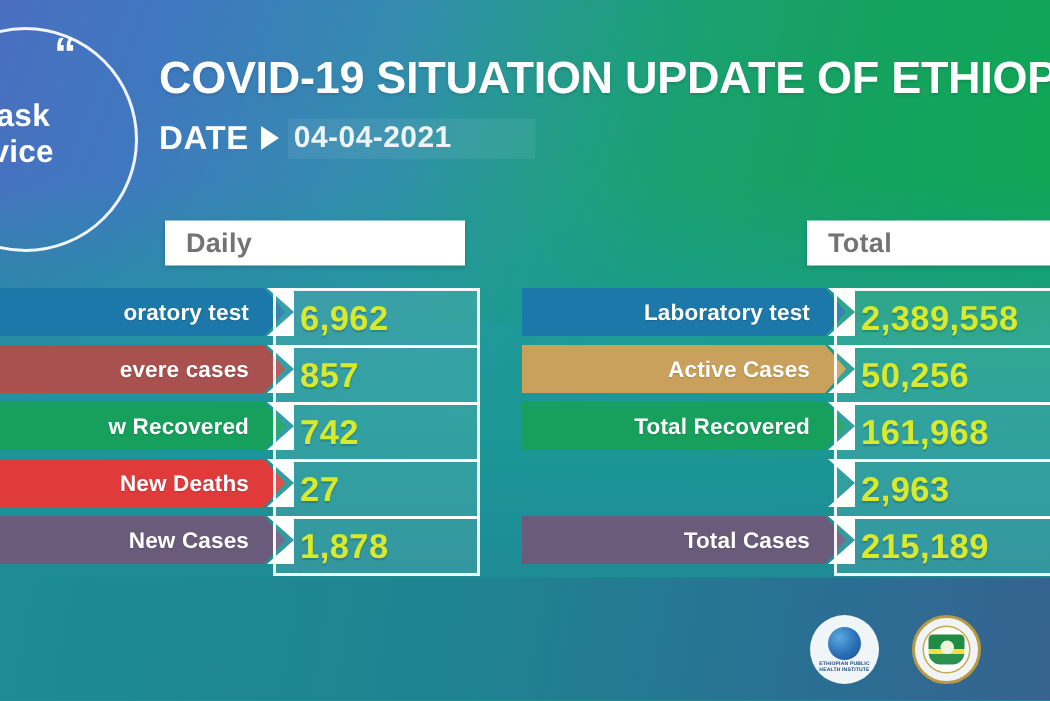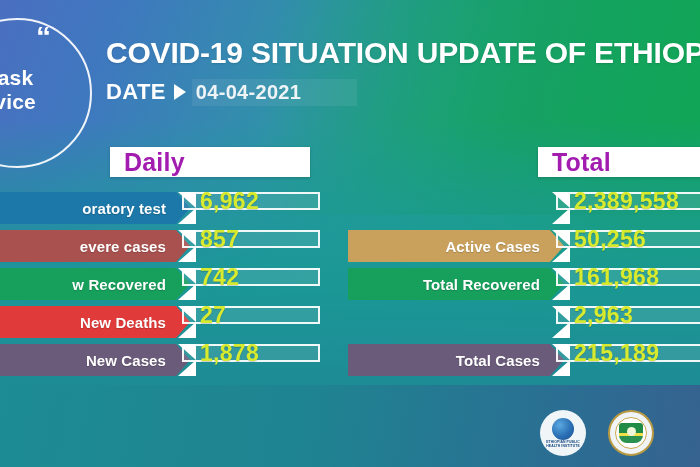--- a/index.html
+++ b/index.html
@@ -84,21 +84,21 @@
   }
 
   
   .col-head{
     position:absolute;height:30px;
     background:#ffffff;
     display:flex;align-items:center;
     box-shadow:0 1px 3px rgba(0,0,0,.18);
   }
   .col-head span{
-    color:#a21caf;font-size:25px;font-weight:700;
+    color:#737373;font-size:18px;font-weight:700;
     padding-left:14px;letter-spacing:.2px;
   }
   #daily-head{left:110px;top:147px;width:200px;}
   #total-head{left:538px;top:147px;width:176px;}
 
   .rows{position:absolute;}
   #daily-rows{left:-80px;top:192px;width:400px;}
   #total-rows{left:348px;top:192px;width:366px;}
 
   .row{
@@ -112,21 +112,21 @@
     color:#ffffff;font-size:15px;font-weight:700;
     white-space:nowrap;letter-spacing:.1px;
     clip-path:polygon(0 0, calc(100% - 14px) 0, 100% 50%, calc(100% - 14px) 100%, 0 100%);
     text-shadow:0 1px 1px rgba(0,0,0,.18);
   }
   #daily-rows .label{width:270px;}
   #total-rows .label{width:216px;}
 
   
   .row .value{
-    position:absolute;top:0;height:18px;
+    position:absolute;top:0;height:40px;
     box-sizing:border-box;
     border:2px solid rgba(255,255,255,.93);
     background:rgba(255,255,255,.10);
     display:flex;align-items:center;
     padding-left:16px;
     color:#d8ea2d;font-size:23px;font-weight:700;
     letter-spacing:.3px;white-space:nowrap;
     text-shadow:0 1px 1px rgba(0,0,0,.18);
   }
   #daily-rows .value{left:262px;width:138px;}
@@ -247,20 +247,21 @@
       </div>
       <div class="row">
         <div class="label" style="background: rgb(107, 91, 123);">New Cases</div>
         <div class="value">1,878</div>
         <div class="wedge"></div>
       </div>
     </div>
 
   <div class="rows" id="total-rows">
       <div class="row">
+        <div class="label" style="background: rgb(28, 120, 168);">Laboratory test</div>
         <div class="value">2,389,558</div>
         <div class="wedge"></div>
       </div>
       <div class="row">
         <div class="label" style="background: rgb(201, 161, 92);">Active Cases</div>
         <div class="value">50,256</div>
         <div class="wedge"></div>
       </div>
       <div class="row">
         <div class="label" style="background: rgb(23, 160, 92);">Total Recovered</div>

